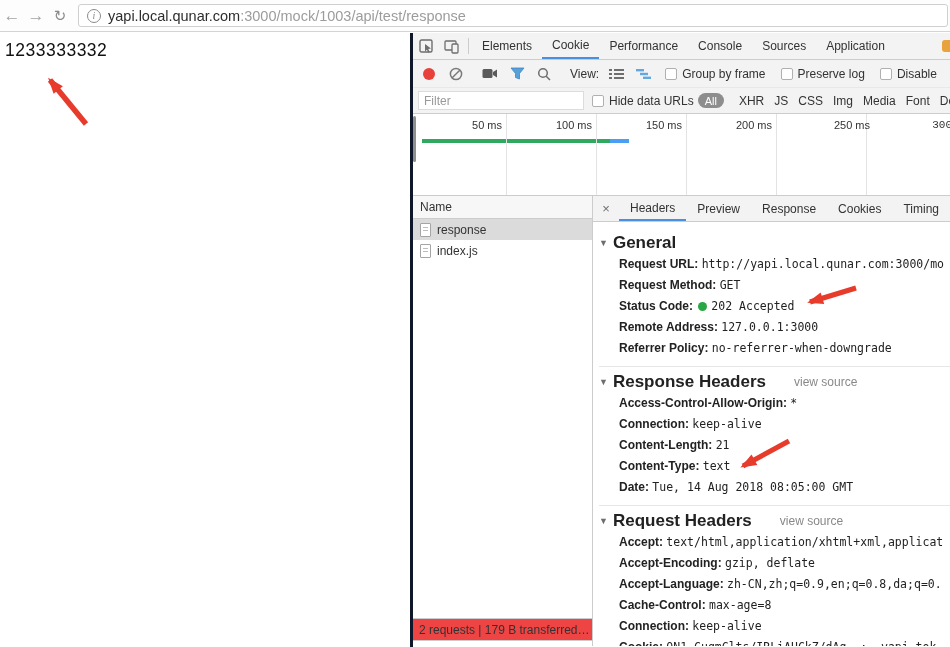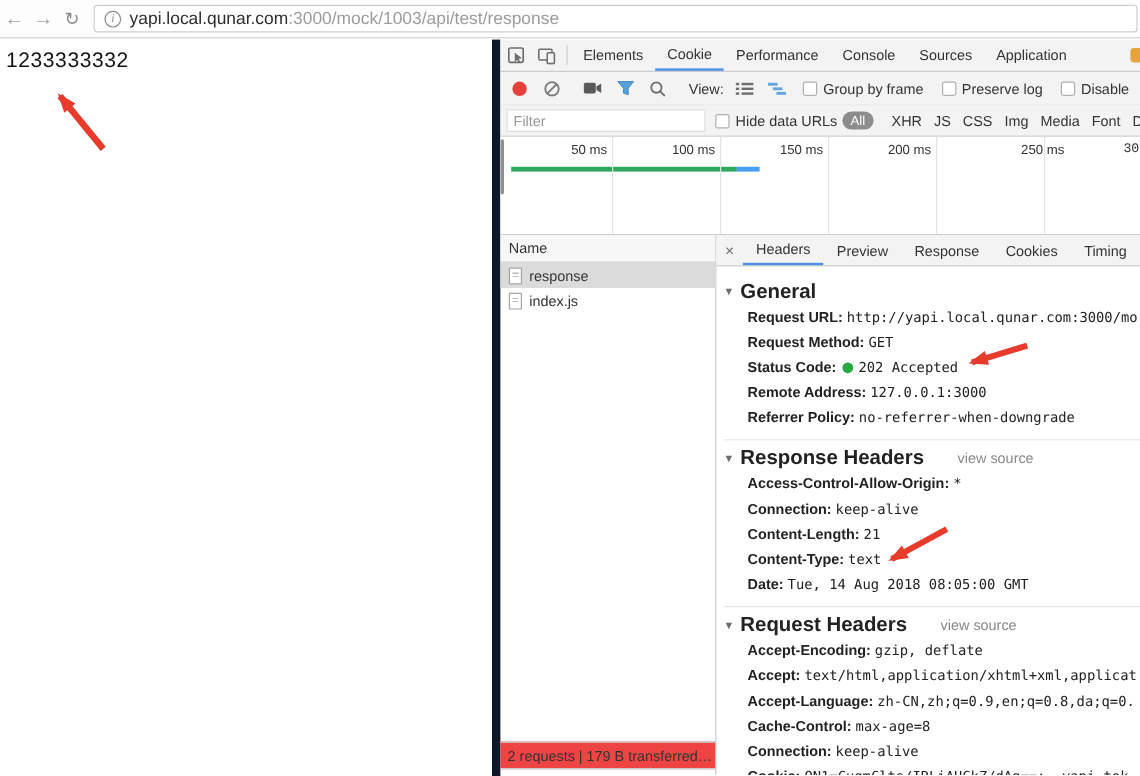--- a/index.html
+++ b/index.html
@@ -21,21 +21,21 @@
   .url-host { color:#2d2d2d; }
   .url-path { color:#9c9c9c; }
 
   
   .page-area { position:absolute; left:0; top:33px; width:409px; height:614px; background:#fff; }
   .page-text { position:absolute; left:5px; top:7px; font-size:17.5px; color:#111;
     letter-spacing:.5px; }
 
   
   .devtools { position:absolute; left:410px; top:33px; width:540px; height:614px;
-    border-left:7px solid #0f172a; background:#fff; font-size:12px; color:#333; }
+    border-left:3px solid #0f172a; background:#fff; font-size:12px; color:#333; }
 
   .dt-tabs { height:27px; background:#f3f3f3; border-bottom:1px solid #ccc;
     display:flex; align-items:stretch; position:relative; white-space:nowrap; }
   .tool-ic { width:26px; display:flex; align-items:center; justify-content:center; cursor:pointer; }
   .vdiv { width:1px; background:#ccc; margin:5px 3px; }
   .dt-tab { padding:0 10px; display:flex; align-items:center; cursor:pointer; position:relative; }
   .dt-tab.active { border-bottom:2px solid #4a90e2; }
   .warn-sliver { position:absolute; right:-4px; top:7px; width:12px; height:12px;
     background:#e8a33d; border-radius:3px; }
 
@@ -232,21 +232,21 @@
 
   <span class="tl-grid" style="left: 93px;"></span>
       <span class="tl-label" style="left: 5px;">50 ms</span>
       <span class="tl-grid" style="left: 183px;"></span>
       <span class="tl-label" style="left: 95px;">100 ms</span>
       <span class="tl-grid" style="left: 273px;"></span>
       <span class="tl-label" style="left: 185px;">150 ms</span>
       <span class="tl-grid" style="left: 363px;"></span>
       <span class="tl-label" style="left: 275px;">200 ms</span>
       <span class="tl-grid" style="left: 453px;"></span>
-      <span class="tl-label" style="left: 386px;">250 ms</span>
+      <span class="tl-label" style="left: 373px;">250 ms</span>
       <span class="tl-label" style="left: 455px; font-family: Liberation Mono, monospace;">300</span>
     </div>
 
   <div class="dt-main">
     <div class="req-panel">
       <div class="req-header">Name</div>
       <div>
           <div class="req-row selected">
             <span class="doc-ic"></span>
             <span>response</span>
@@ -293,22 +293,22 @@
             <div class="hrow"><span class="hkey">Content-Length: </span><span class="hval">21</span></div>
             <div class="hrow"><span class="hkey">Content-Type: </span><span class="hval">text</span></div>
             <div class="hrow"><span class="hkey">Date: </span><span class="hval">Tue, 14 Aug 2018 08:05:00 GMT</span></div>
           </div>
           <div class="sec">
             <div class="sec-title-row">
               <span class="tri">▼</span>
               <span class="sec-title">Request Headers</span>
               <span class="view-src">view source</span>
             </div>
+            <div class="hrow"><span class="hkey">Accept: </span><span class="hval">text/html,application/xhtml+xml,applicat</span></div>
             <div class="hrow"><span class="hkey">Accept-Encoding: </span><span class="hval">gzip, deflate</span></div>
-            <div class="hrow"><span class="hkey">Accept: </span><span class="hval">text/html,application/xhtml+xml,applicat</span></div>
             <div class="hrow"><span class="hkey">Accept-Language: </span><span class="hval">zh-CN,zh;q=0.9,en;q=0.8,da;q=0.</span></div>
             <div class="hrow"><span class="hkey">Cache-Control: </span><span class="hval">max-age=8</span></div>
             <div class="hrow"><span class="hkey">Connection: </span><span class="hval">keep-alive</span></div>
             <div class="hrow"><span class="hkey">Cookie: </span><span class="hval">QN1=CuqmClts/IRLiAUCkZ/dAg==; _yapi_tok</span></div>
           </div>
         </div>
     </div>
   </div>
 </div>
 

